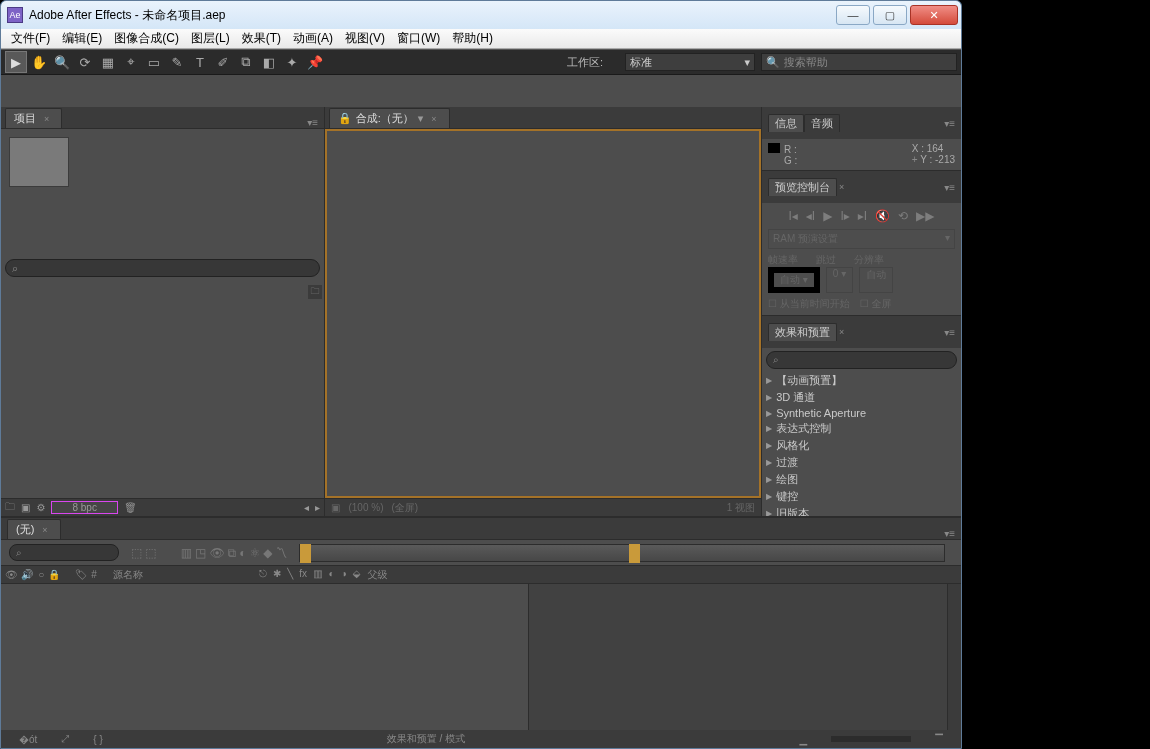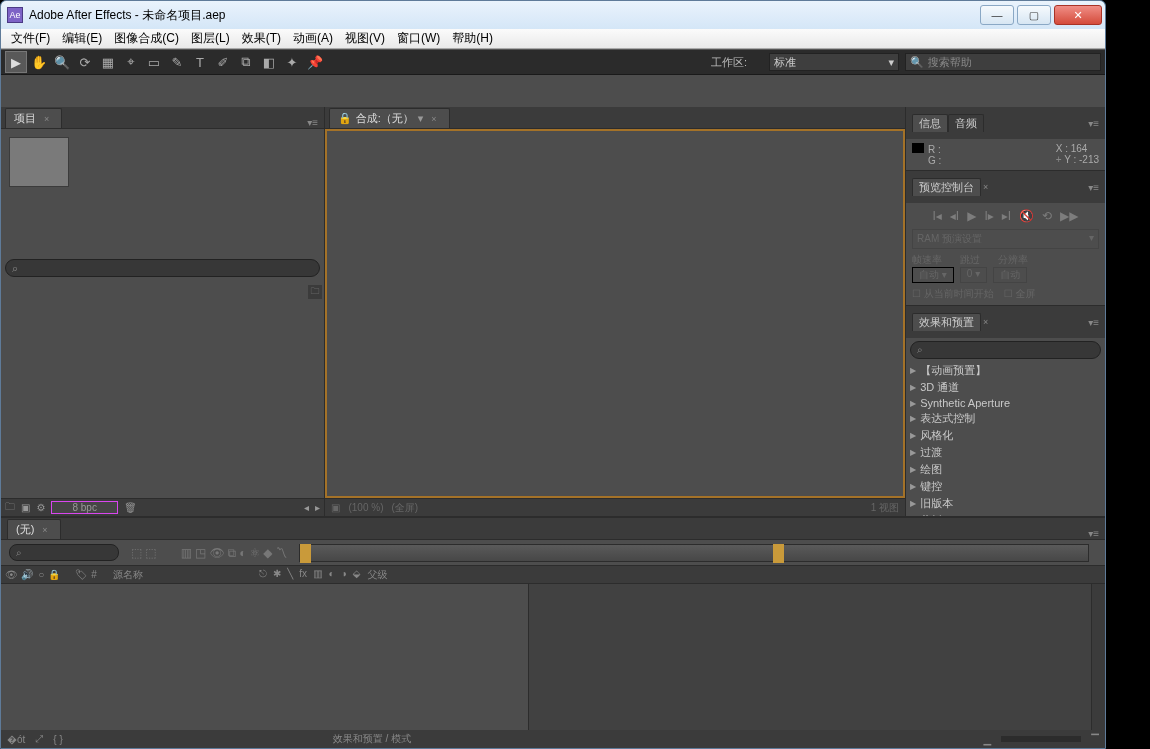--- a/index.html
+++ b/index.html
@@ -1,19 +1,19 @@
 <!DOCTYPE html>
 <html><head>
 <meta charset="utf-8">
 <style>
 * { margin: 0; padding: 0; box-sizing: border-box; font-family: "Microsoft YaHei", "SimSun", Arial, sans-serif; user-select: none; }
 body { width: 1150px; height: 749px; overflow: hidden; background: #000; }
 
 
-.window { width: 1106px; height: 749px; background: #0c4a6e; display: flex; flex-direction: column; border: 1px solid #5f7b99; border-radius: 6px 6px 0 0; overflow: hidden; }
+.window { width: 962px; height: 749px; background: #0c4a6e; display: flex; flex-direction: column; border: 1px solid #5f7b99; border-radius: 6px 6px 0 0; overflow: hidden; }
 .titlebar { height: 28px; background: linear-gradient(#eaf3fc, #d4e6f7); display: flex; align-items: center; padding-left: 6px; font-size: 12px; color: #000; }
 .titlebar .app-icon { width: 16px; height: 16px; background: #7d63c6; border: 1px solid #4b3b85; margin-right: 6px; display:inline-flex;align-items:center;justify-content:center;font-size:9px;color:#fff;}
 .titlebar .win-btns { margin-left: auto; display: flex; }
 .titlebar .win-btn { width: 34px; height: 20px; margin-right: 3px; border: 1px solid #8aa8c5; background: linear-gradient(#f6fafd,#d7e6f3); border-radius: 3px; font-size: 11px; display:flex;align-items:center;justify-content:center;color:#333;}
 .titlebar .win-btn.close { width: 48px; background: linear-gradient(#f08e86,#d44b3b); border-color:#a83326; color:#fff;}
 
 
 .menubar { height: 20px; background: linear-gradient(#fbfbfb,#e9e9e9); display: flex; align-items: flex-end; font-size: 12px; color: #000; padding: 0 4px; border-bottom:1px solid #aaa;}
 .menubar .menu-item { padding: 1px 6px; cursor: default; }
 
@@ -77,21 +77,21 @@
 .tl-top .ruler{ flex:1; height:18px; margin-left:12px; background:linear-gradient(#5a5a5a,#474747); border:1px solid #2c2c2c; position:relative;}
 .tl-top .ruler .cti{ position:absolute; left:0; top:-1px; width:11px; height:19px; background:#c99a3a;}
 .tl-top .ruler .wend{ position:absolute; right:304px; top:-1px; width:11px; height:19px; background:#c99a3a;}
 .tl-cols { height:18px; background:#3b3b3b; display:flex; align-items:center; color:#888; font-size:10px; border-bottom:1px solid #2c2c2c;}
 .tl-cols .icons{ width:112px; padding-left:4px; display:flex; gap:4px;}
 .tl-cols .name{ width:140px;}
 .tl-cols .sw{ flex:1; display:flex; gap:6px; padding-left:6px;}
 .tl-body{ flex:1; display:flex;}
 .tl-layerlist{ width:528px; background:#4d4d4d; border-right:1px solid #2c2c2c;}
 .tl-graph{ flex:1; background:#414141;}
-.tl-footer{ height:18px; background:#3b3b3b; display:flex; align-items:center; color:#888; font-size:10px; padding:0 6px; gap:10px;}
+.tl-footer{ height:18px; background:#3b3b3b; display:flex; align-items:center; color:#888; font-size:10px; padding:0 18px; gap:24px;}
 .tl-footer .mode{ margin-left:260px;}
 
 .small-scroll { width:14px; background:#3b3b3b; border-left:1px solid #2c2c2c;}
 </style>
 </head>
 <body>
 
 <div class="window">
 
   <div class="titlebar">
@@ -233,21 +233,21 @@
             <span>⟲</span>
             <span>▶▶</span>
           </div>
           <div style="margin-top:4px;border:1px solid #444;padding:2px 4px;color:#666;"><span>RAM 预演设置</span> <span style="float:right">▾</span></div>
           <div class="lab" style="display:flex;gap:18px;padding-top:4px;">
             <span>帧速率</span>
             <span>跳过</span>
             <span>分辨率</span>
           </div>
           <div style="display:flex;gap:6px;color:#666;">
-            <span style="border:1px solid #000000;padding:0 6px;">自动 ▾</span>
+            <span style="border:6px solid #000000;padding:0 6px;">自动 ▾</span>
             <span style="border:1px solid #444;padding:0 6px;">0 ▾</span>
             <span style="border:1px solid #444;padding:0 6px;">自动</span>
           </div>
           <div style="display:flex;gap:10px;color:#666;padding-top:4px;">
             <span>☐ <span>从当前时间开始</span></span>
             <span>☐ <span>全屏</span></span>
           </div>
         </div>
       </div>
 

